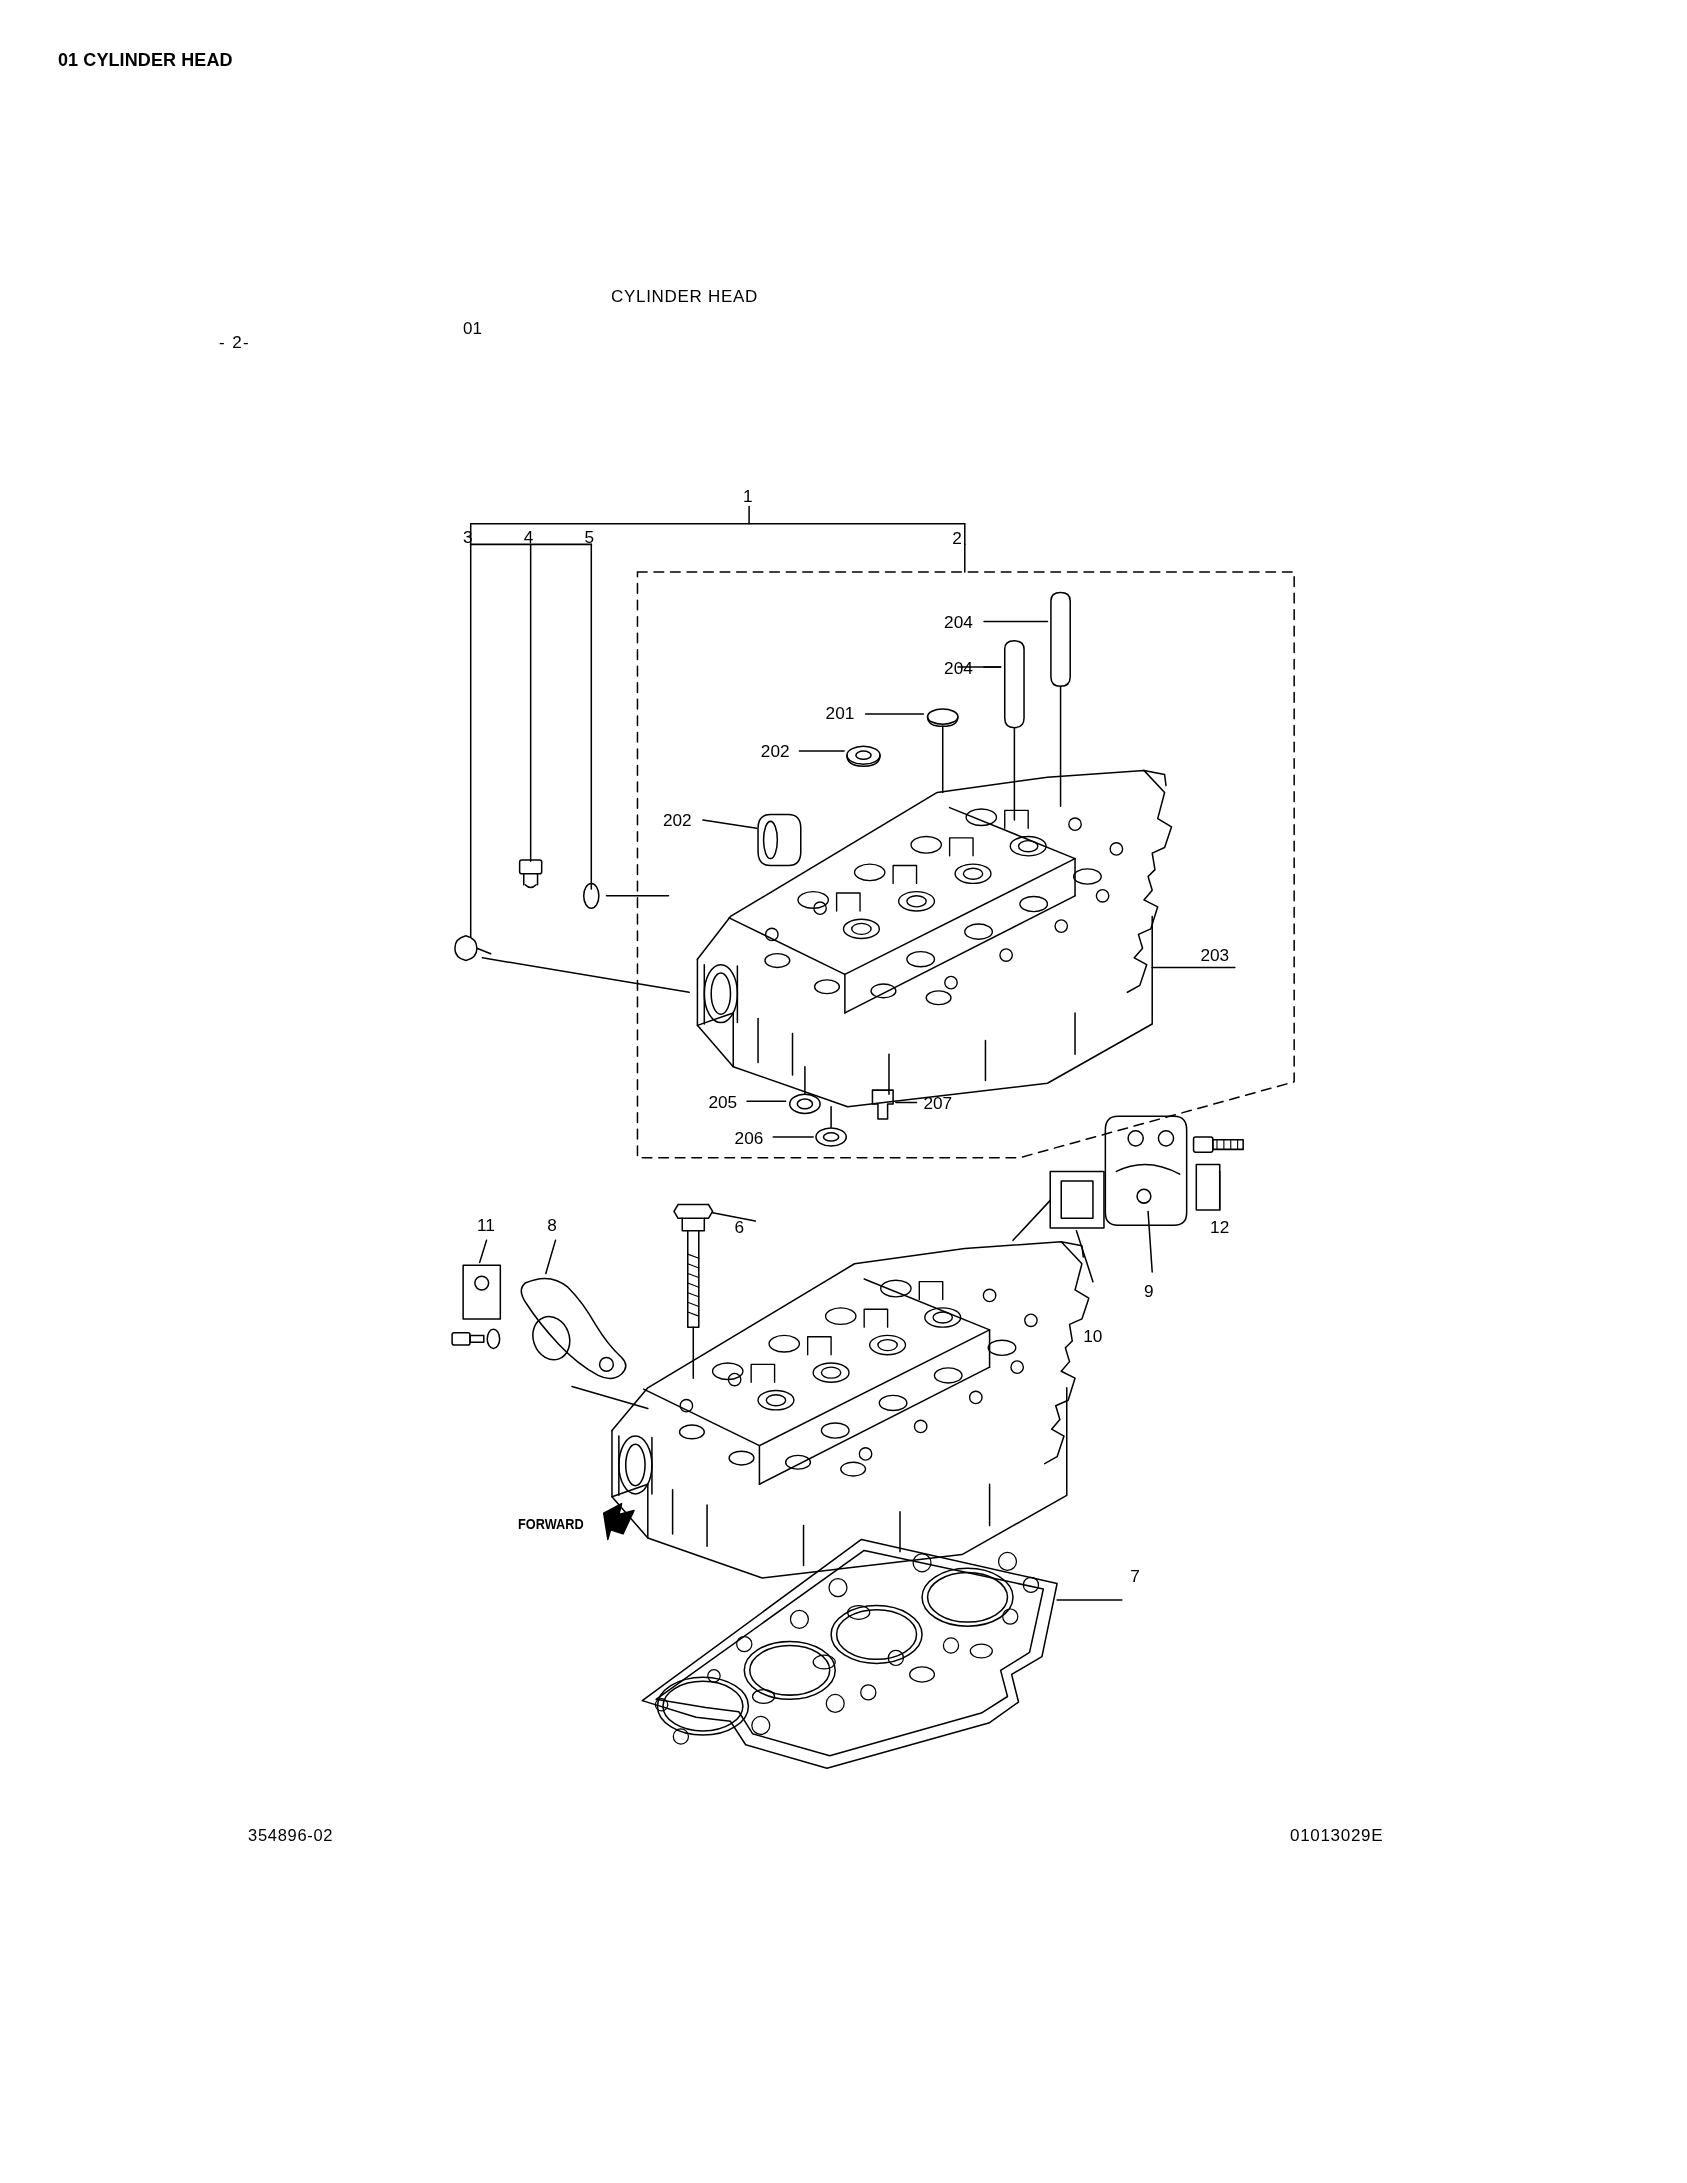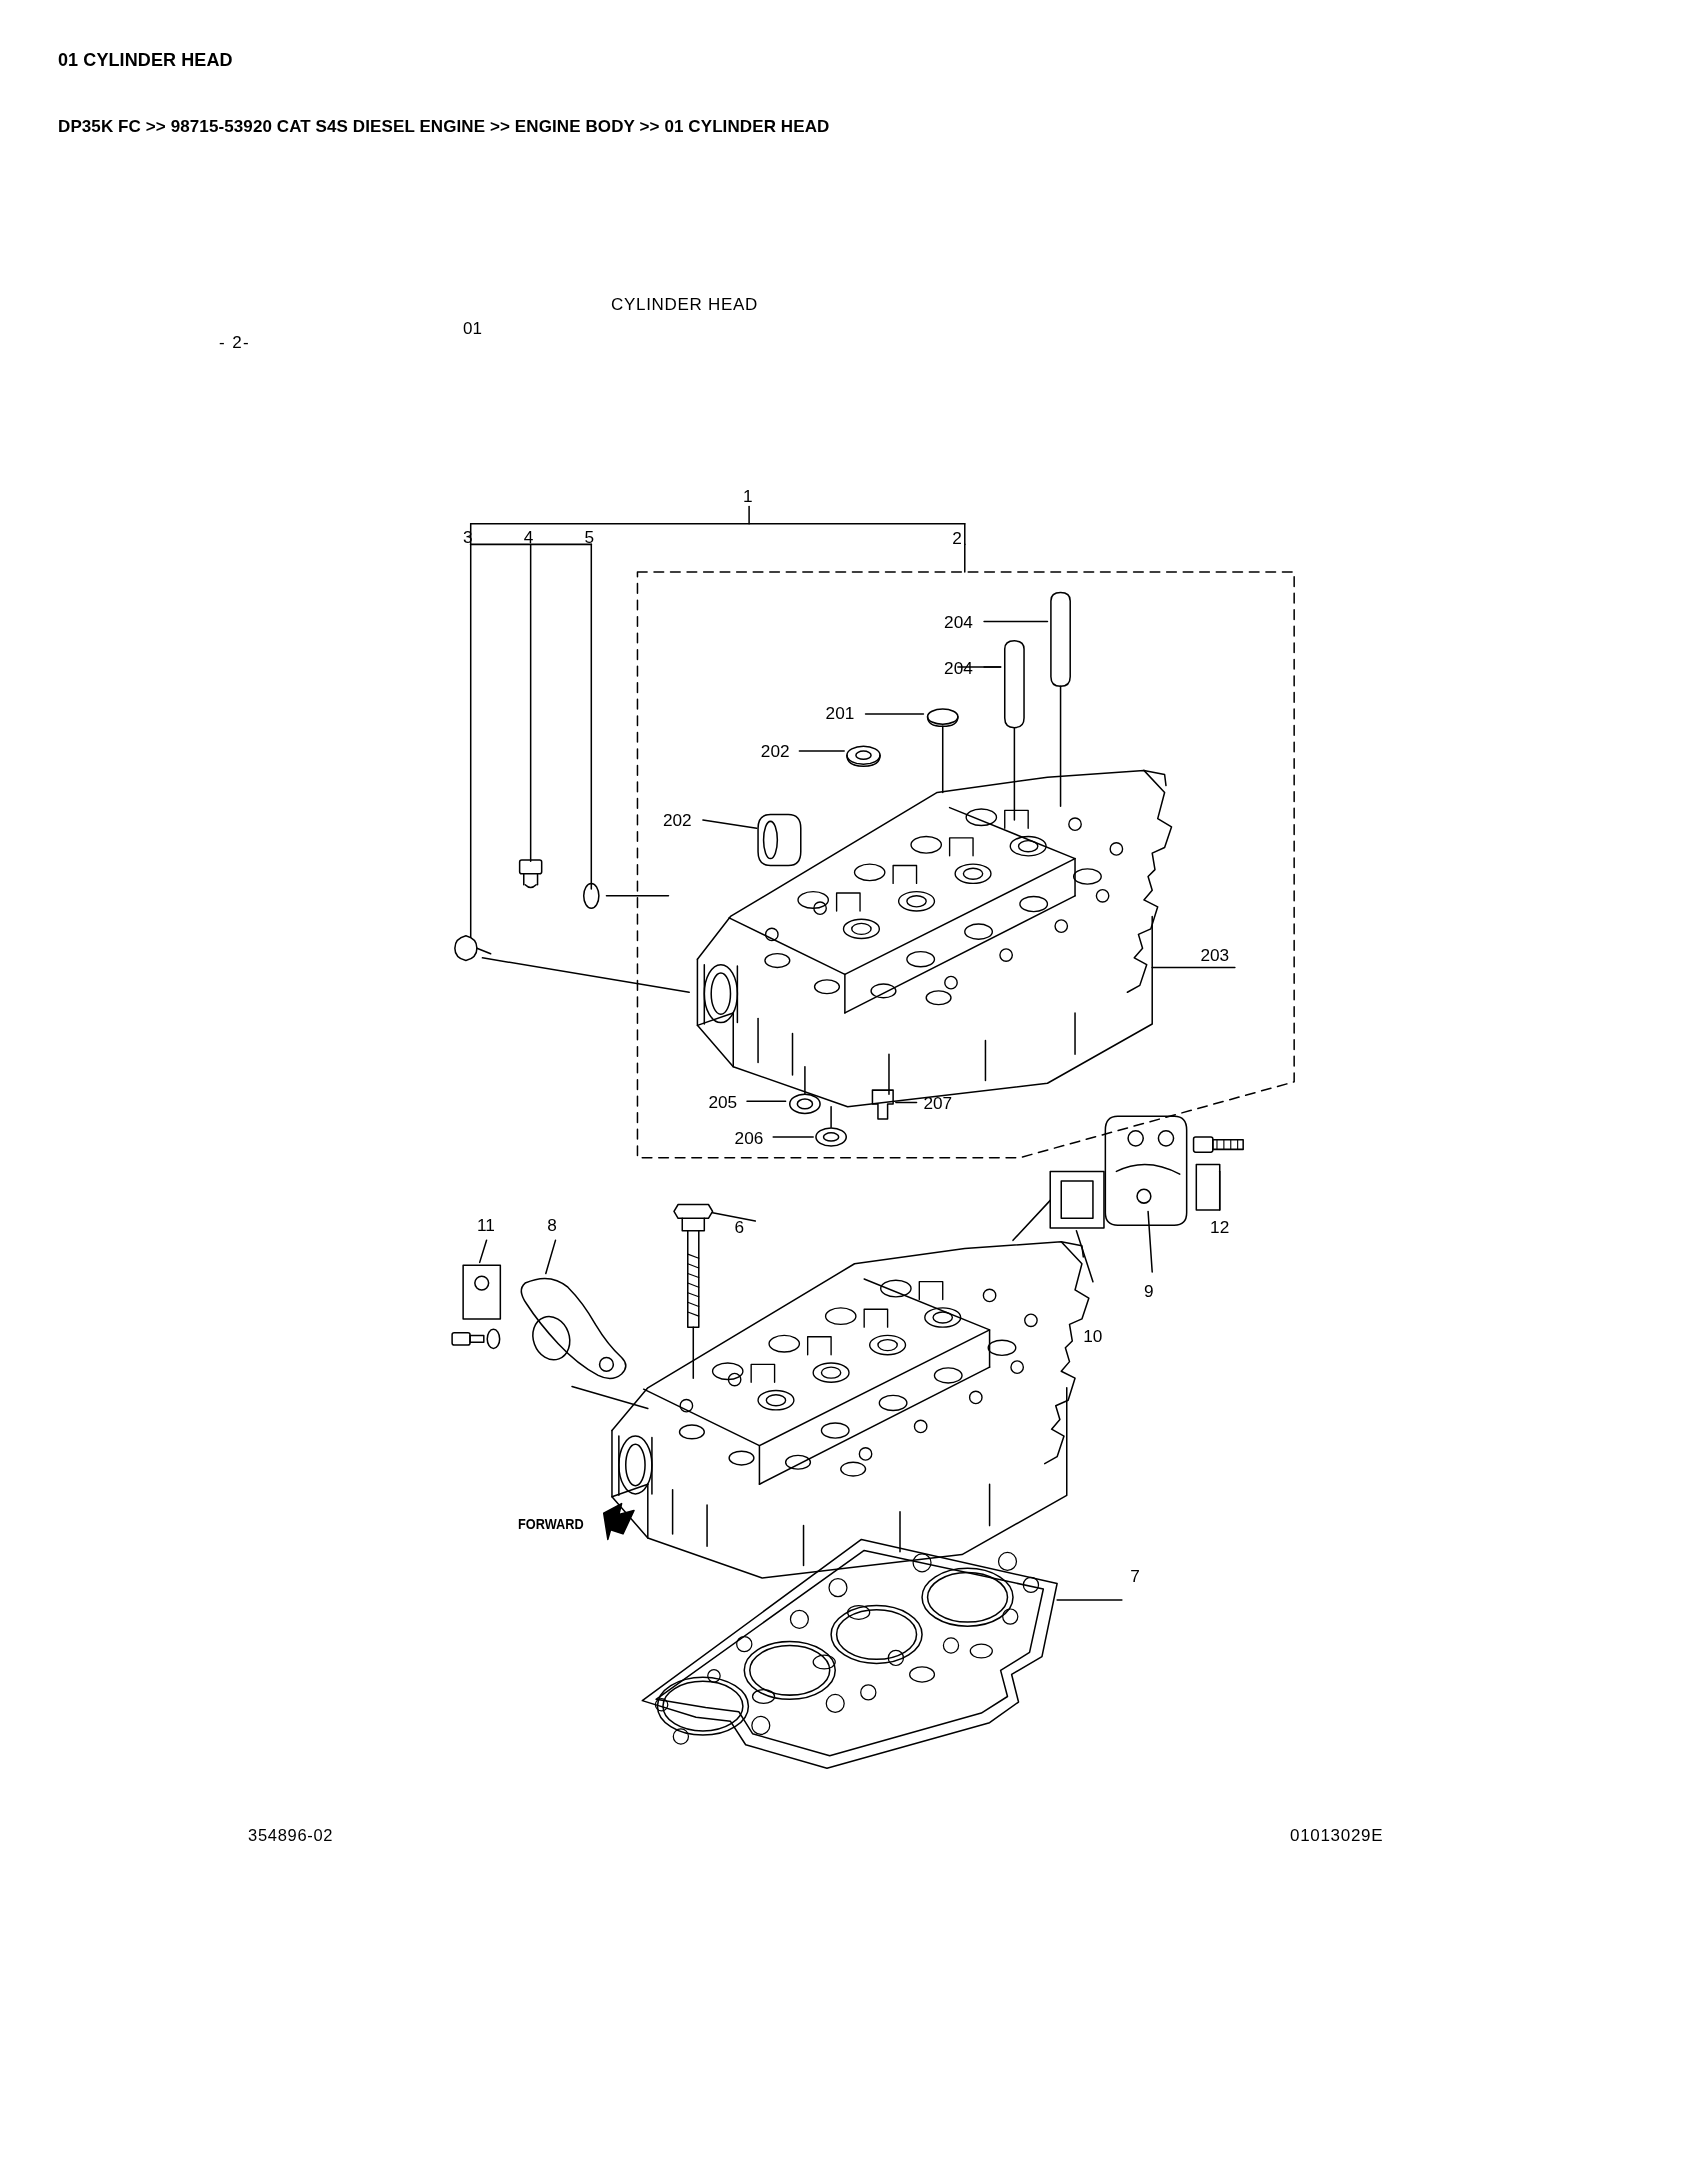--- a/index.html
+++ b/index.html
@@ -40,21 +40,21 @@
   .diagram-title-num {
     position: absolute;
     left: 463px;
     top: 303px;
     font-size: 17px;
     margin-top: 16px;
   }
   .diagram-title-text {
     position: absolute;
     left: 611px;
-    top: 295px;
+    top: 287px;
     font-size: 17px;
     letter-spacing: 0.7px;
   }
   .page-marker {
     position: absolute;
     left: 219px;
     top: 333px;
     font-size: 17px;
     letter-spacing: 1.4px;
   }
@@ -89,21 +89,20 @@
     height: 2183px;
   }
   .cal { font-size: 25px; font-family: "Liberation Sans", sans-serif; fill: #000; }
 </style>
 </head>
 <body>
 
 <div class="page">
 
   <div class="hdr-title">01 CYLINDER HEAD</div>
-  <div class="hdr-breadcrumb">DP35K FC &gt;&gt; 98715-53920 CAT S4S DIESEL ENGINE &gt;&gt; ENGINE BODY &gt;&gt; 01 CYLINDER HEAD</div>
 
   <div class="diagram-title-num">01</div>
   <div class="diagram-title-text">CYLINDER HEAD</div>
   <div class="page-marker">- 2-</div>
 
   <div class="forward-label">FORWARD</div>
 
   <div class="footer-left">354896-02</div>
   <div class="footer-right">01013029E</div>
 

